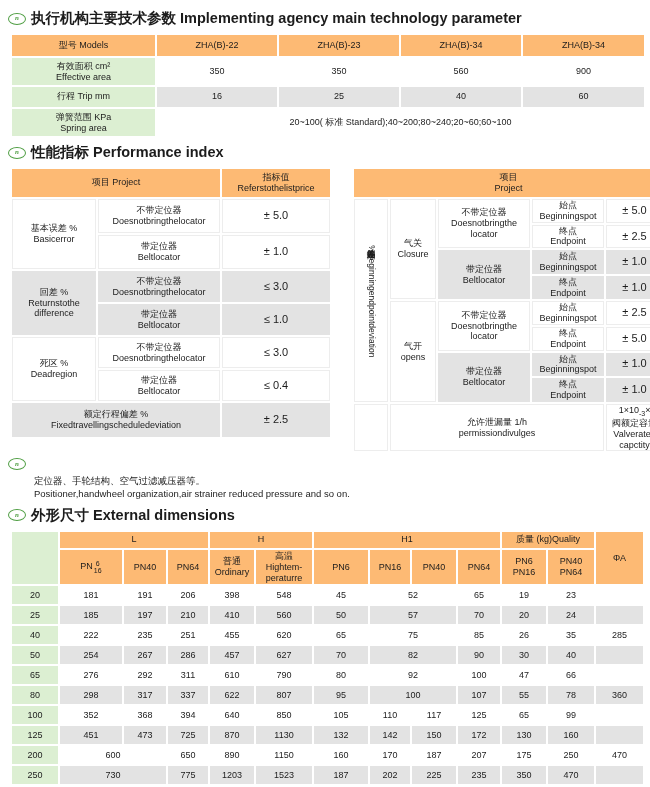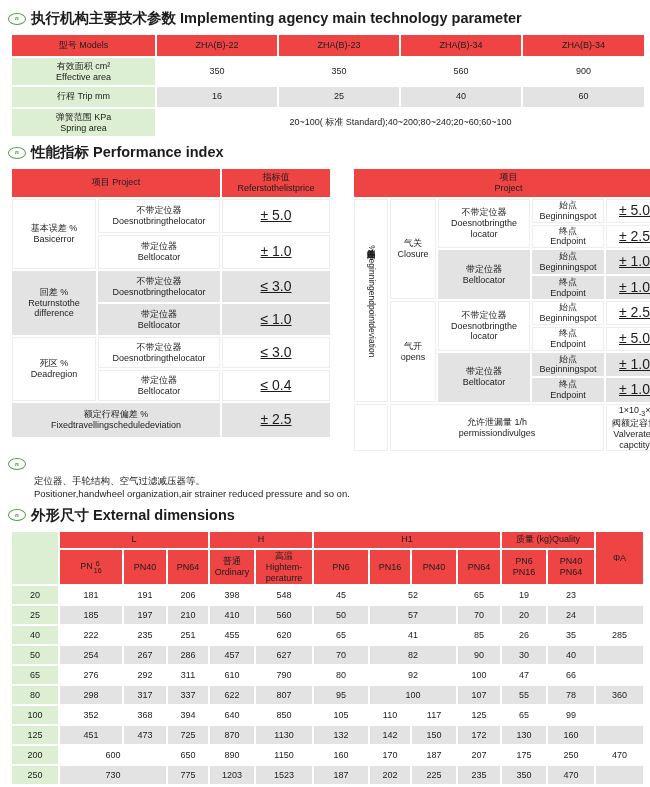--- a/index.html
+++ b/index.html
@@ -6,26 +6,26 @@
   body{width:650px;font-family:"Liberation Sans","DejaVu Sans",sans-serif;color:#1c1c1c;}
   .page{padding:4px 7px 6px 8px;}
   .sec-title{display:flex;align-items:center;gap:5px;margin:5px 0 5px 0;}
   .logo{flex:0 0 auto;width:16px;height:10px;border:1px solid #4f9e43;border-radius:50%;
         color:#4f9e43;font:italic bold 7px "Liberation Serif",serif;
         display:flex;align-items:center;justify-content:center;line-height:1;}
   .sec-title h2{margin:0;font-size:14.5px;font-weight:bold;letter-spacing:0;}
   table{border-collapse:collapse;table-layout:fixed;}
   td{border:2px solid #fff;font-size:9px;text-align:center;vertical-align:middle;
      padding:1px 2px;line-height:1.25;word-wrap:break-word;}
-  .g{background:#ef4444;}      
+  .g{background:#fdba74;}      
   .lab{background:#dcefd2;}    
   .gr{background:#e3e3e3;}     
   .perf td.w{box-shadow:inset 0 0 0 1px #ededed;background:#fff;}
   .two{line-height:1.2;}
-  .val{font-size:14px;text-decoration:underline;}
+  .val{font-size:11px;}
   .vwrap{writing-mode:vertical-rl;margin:0 auto;font-size:8.5px;line-height:1.3;}
   .stack{display:inline-flex;flex-direction:column;font-size:7px;line-height:1;vertical-align:middle;margin-left:1px;}
   .note{font-size:9.5px;line-height:1.35;margin:0 0 2px 26px;}
   sub{font-size:7px;}
   .t1{width:635px;margin-left:2px;}
   .perf-wrap{display:flex;gap:20px;margin-left:2px;align-items:stretch;}
   .t4{width:633px;margin-left:2px;}
 </style>
 </head>
 <body>
@@ -375,21 +375,21 @@
           <td class="gr"></td>
     </tr>
     <tr style="height:20px">
       <td class="lab">40</td>
       <td>222</td>
           <td>235</td>
           <td>251</td>
           <td>455</td>
           <td>620</td>
           <td>65</td>
-          <td colspan="2">41</td>
+          <td colspan="2">75</td>
           <td>85</td>
           <td>26</td>
           <td>35</td>
           <td>285</td>
     </tr>
     <tr style="height:20px">
       <td class="lab">50</td>
       <td class="gr">254</td>
           <td class="gr">267</td>
           <td class="gr">286</td>

